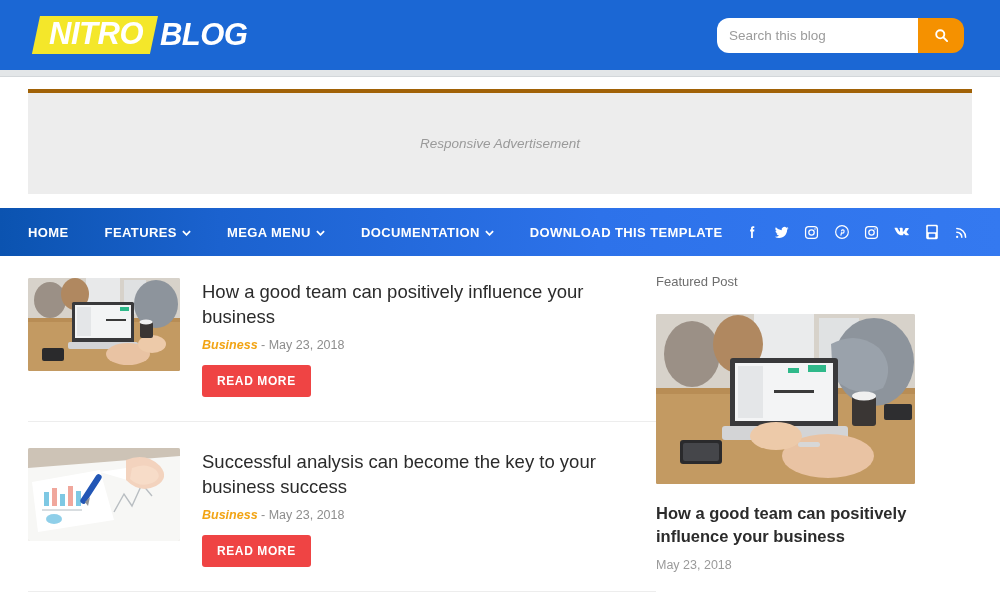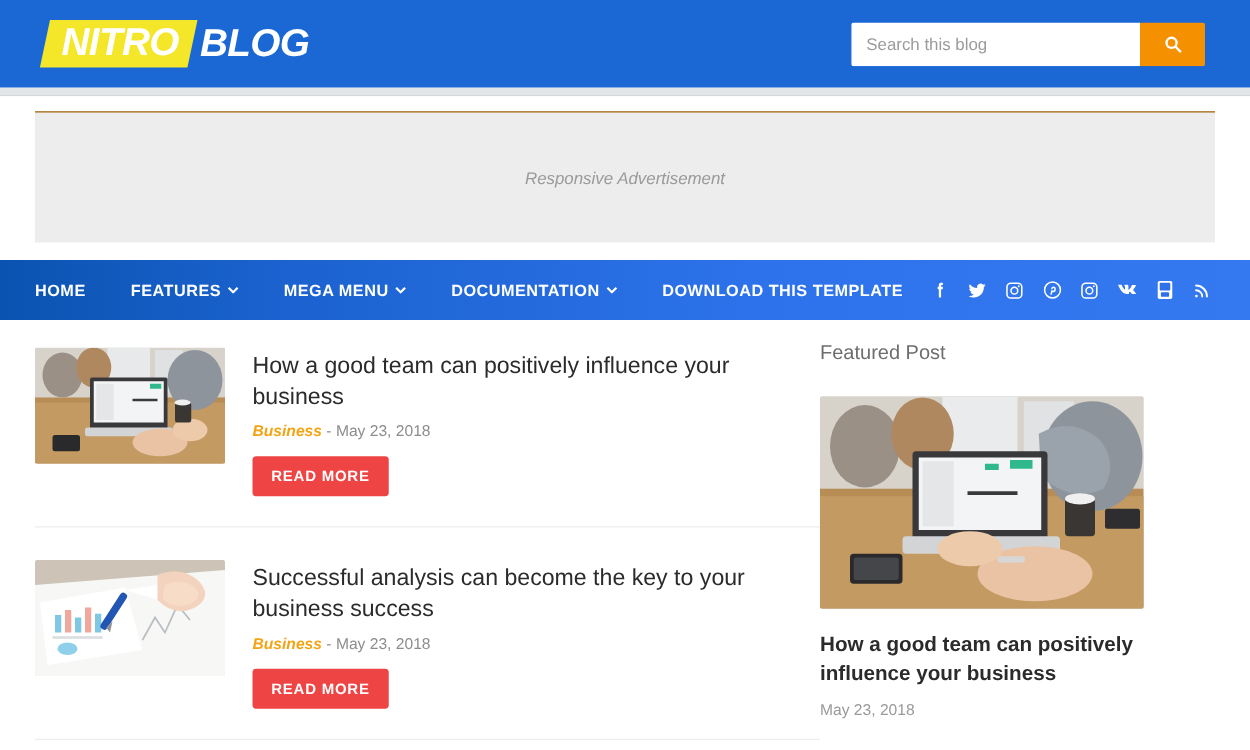--- a/index.html
+++ b/index.html
@@ -40,22 +40,22 @@
   .logo-nitro span { display: inline-block; transform: skewX(12deg); }
   .logo-blog {
     color: #ffffff;
     margin-left: 6px;
     display: inline-block;
   }
 
   .searchbox {
     display: flex;
     height: 35px;
-    width: 283px;
-    border-radius: 2px;
+    width: 247px;
+    border-radius: 12px;
     overflow: hidden;
   }
   .searchbox input {
     flex: 1;
     border: none;
     outline: none;
     background: #ffffff;
     padding: 0 12px;
     font-size: 13.5px;
     color: #555;
@@ -79,21 +79,21 @@
     border-bottom: 1px solid #d3d7da;
   }
 
   
   .ad-wrap {
     background: #ffffff;
     padding: 12px 28px 14px 28px;
   }
   .ad-box {
     background: #ededed;
-    border-top: 1px solid #a16207;
+    border-top: 4px solid #a16207;
     height: 105px;
     display: flex;
     align-items: center;
     justify-content: center;
   }
   .ad-text {
     font-style: italic;
     color: #9a9a9a;
     font-size: 13.5px;
   }
@@ -181,21 +181,21 @@
     font-weight: bold;
     letter-spacing: 0.6px;
     padding: 9px 15px;
     border: none;
     border-radius: 3px;
     cursor: pointer;
     font-family: "Liberation Sans", sans-serif;
   }
 
   .widget-title {
-    font-size: 16px;
+    font-size: 13px;
     color: #6e6e6e;
     font-weight: normal;
     margin-bottom: 25px;
   }
   .featured-thumb {
     width: 259px;
     height: 170px;
     border-radius: 2px;
     overflow: hidden;
     position: relative;

